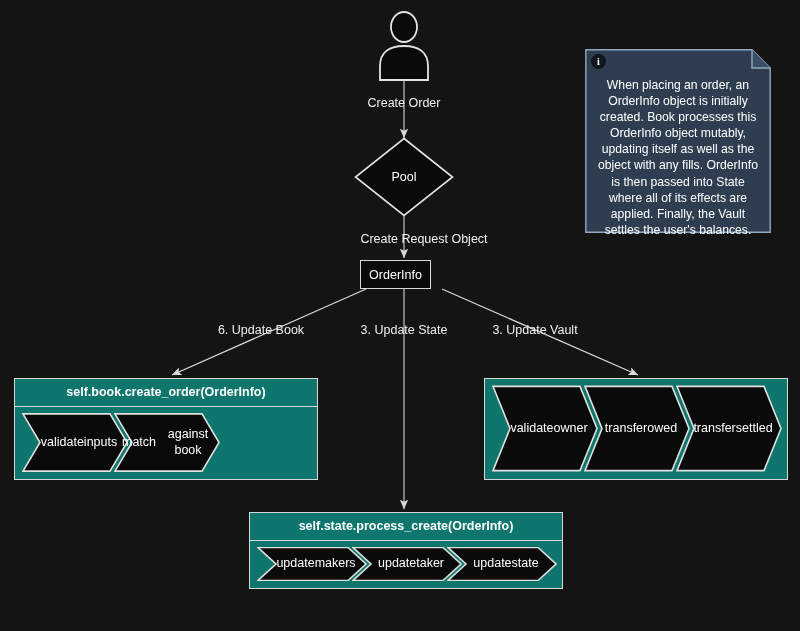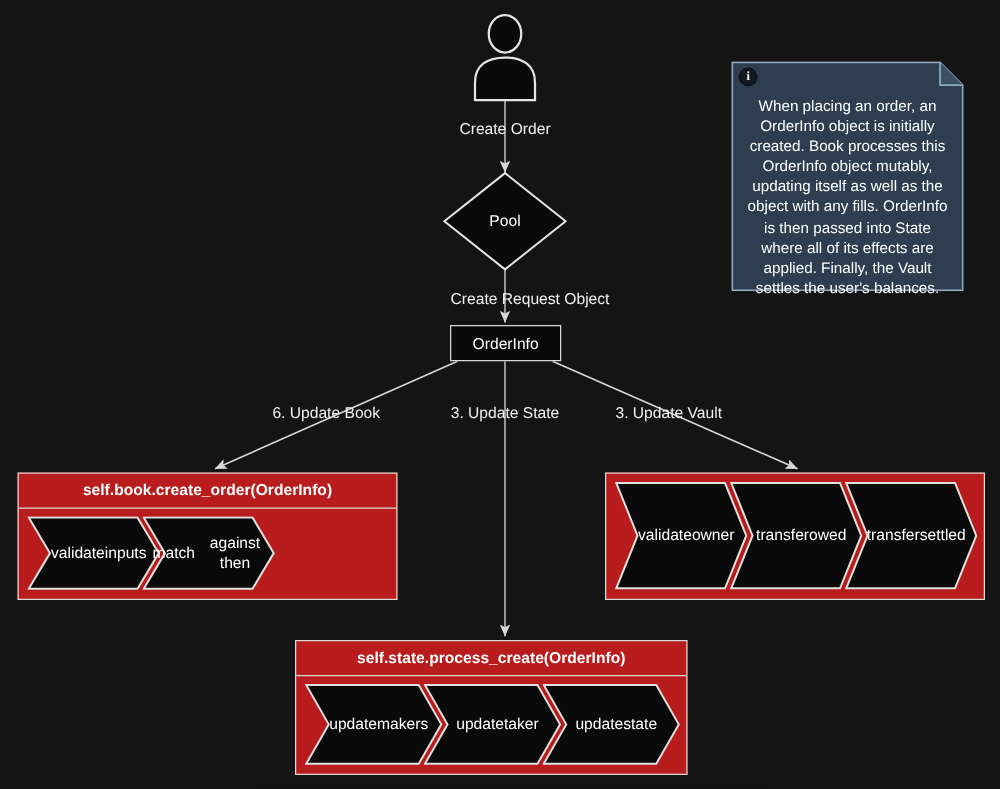--- a/index.html
+++ b/index.html
@@ -59,21 +59,21 @@
     font-size: 12.5px;
     display: flex;
     align-items: center;
     justify-content: center;
     box-sizing: border-box;
   }
   
   .subgraph {
     position: absolute;
     border: 1.3px solid #d8d8d8;
-    background: #b91c1c;
+    background: #0f766e;
     box-sizing: border-box;
     display: flex;
     flex-direction: column;
   }
   .subgraph-title {
     color: #ffffff;
     font-size: 12.5px;
     font-weight: bold;
     text-align: center;
     padding: 6px 4px 7px 4px;
@@ -194,21 +194,21 @@
 
   <div class="edge-label" style="left:404px; top:96px;">Create Order</div>
 
   <svg style="position:absolute; left:354px; top:137px; width:100px; height:80px;" viewBox="0 0 100 80" xmlns="http://www.w3.org/2000/svg">
     <polygon points="50,1.5 98.5,40 50,78.5 1.5,40" fill="#0a0a0a" stroke="#e4e4e4" stroke-width="1.6"></polygon>
   </svg>
   <div class="diamond-text" style="left:404px; top:177px;">Pool</div>
 
   <div class="edge-label" style="left:424px; top:232px;">Create Request Object</div>
 
-  <div class="rect-node" style="left:360px; top:260px; width:89px; height:29px;">
+  <div class="rect-node" style="left:360px; top:260px; width:71px; height:29px;">
     <span>OrderInfo</span>
   </div>
 
   <div class="edge-label" style="left:261px; top:323px;">6. Update Book</div>
   <div class="edge-label" style="left:404px; top:323px;">3. Update State</div>
   <div class="edge-label" style="left:535px; top:323px;">3. Update Vault</div>
 
   <div class="subgraph" style="left:14px; top:378px; width:304px; height:102px;">
     <div class="subgraph-title">self.book.create_order(OrderInfo)</div>
     <div class="subgraph-body">
@@ -221,21 +221,21 @@
             <span>validate</span>
             <span>inputs</span>
           </div>
         </div>
         <div class="chev" style="left:92px; width:106px;">
           <svg viewBox="0 0 106 64" preserveAspectRatio="none" xmlns="http://www.w3.org/2000/svg">
             <polygon points="1,1 88,1 105,32 88,63 1,63 18,32" fill="#0a0a0a" stroke="#e0e0e0" stroke-width="1.6" vector-effect="non-scaling-stroke"></polygon>
           </svg>
           <div class="chev-text">
             <span>match</span>
-            <span>against then</span>
+            <span>against book</span>
           </div>
         </div>
       </div>
     </div>
   </div>
 
   <div class="subgraph" style="left:484px; top:378px; width:304px; height:102px;">
     <div class="subgraph-body">
       <div class="chev-row">
         <div class="chev" style="left:0px; width:106px;">
@@ -262,21 +262,21 @@
           </svg>
           <div class="chev-text">
             <span>transfer</span>
             <span>settled</span>
           </div>
         </div>
       </div>
     </div>
   </div>
 
-  <div class="subgraph" style="left:236px; top:512px; width:314px; height:108px;">
+  <div class="subgraph" style="left:249px; top:512px; width:314px; height:77px;">
     <div class="subgraph-title">self.state.process_create(OrderInfo)</div>
     <div class="subgraph-body">
       <div class="chev-row">
         <div class="chev" style="left:0px; width:110px;">
           <svg viewBox="0 0 110 64" preserveAspectRatio="none" xmlns="http://www.w3.org/2000/svg">
             <polygon points="1,1 91,1 109,32 91,63 1,63 19,32" fill="#0a0a0a" stroke="#e0e0e0" stroke-width="1.6" vector-effect="non-scaling-stroke"></polygon>
           </svg>
           <div class="chev-text">
             <span>update</span>
             <span>makers</span>

